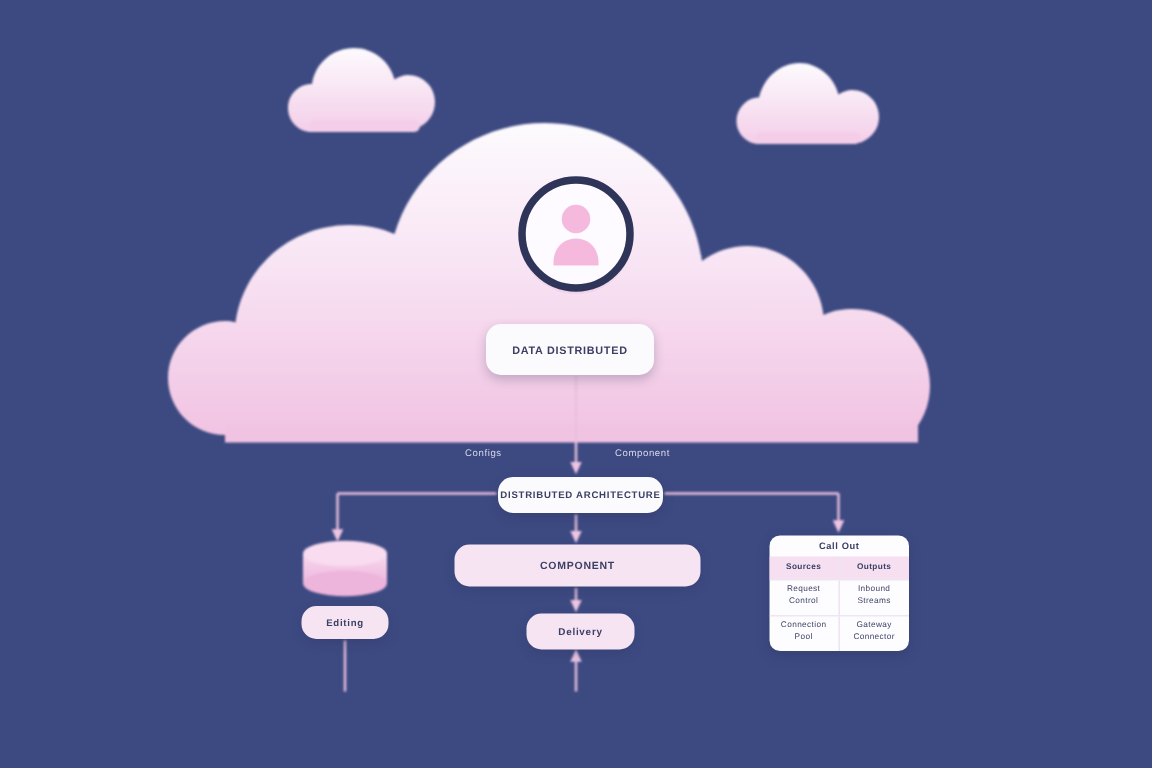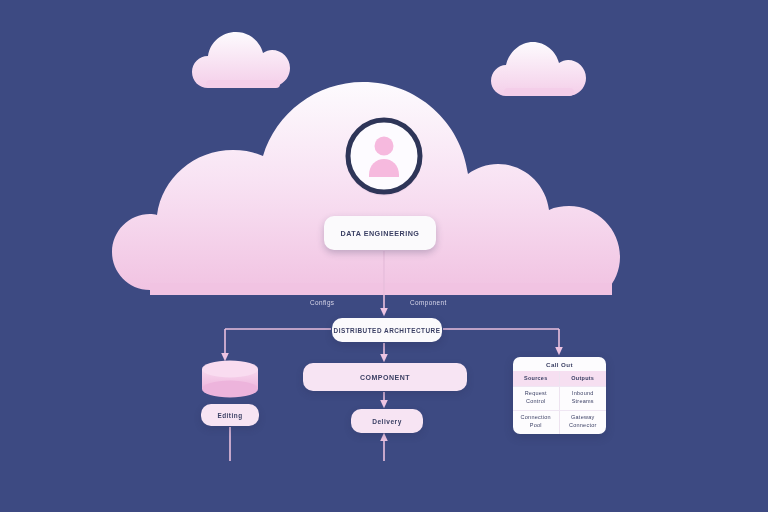--- a/index.html
+++ b/index.html
@@ -194,21 +194,21 @@
 
     <g filter="url(#soft)">
       <rect x="202" y="369" width="56" height="20" fill="url(#gCyl)"></rect>
       <ellipse cx="230" cy="389" rx="28" ry="8.5" fill="#edb4dc"></ellipse>
       <ellipse cx="230" cy="369" rx="28" ry="8.5" fill="#f9dcf0"></ellipse>
     </g>
 
     <line x1="143" y1="462" x2="626" y2="462" stroke="#e6b8da" stroke-width="2.4" filter="url(#soft)"></line>
   </svg>
 
-  <div class="node node-white" id="node-data-engineering">DATA ENGINEERING</div>
+  <div class="node node-white" id="node-data-engineering">DATA DISTRIBUTED</div>
 
   <div class="node" id="node-architecture">DISTRIBUTED ARCHITECTURE</div>
 
   <div class="edge-label" id="edge-label-left">Configs</div>
   <div class="edge-label" id="edge-label-right">Component</div>
 
   <div class="node node-pink" id="node-component">COMPONENT</div>
 
   <div class="node node-pink" id="node-delivery">Delivery</div>
 

